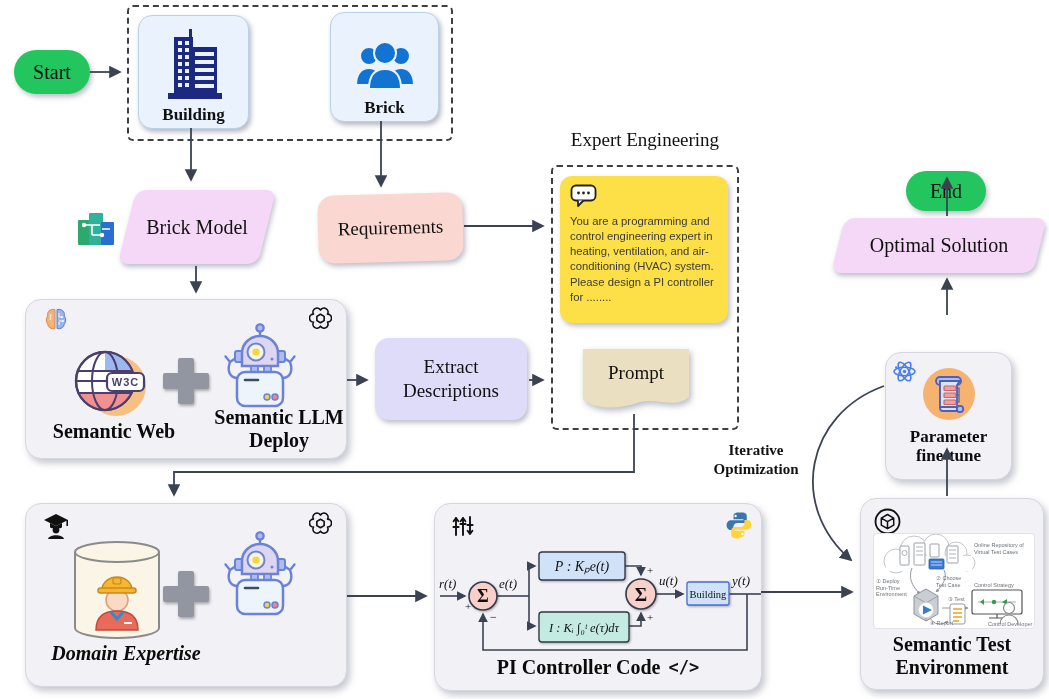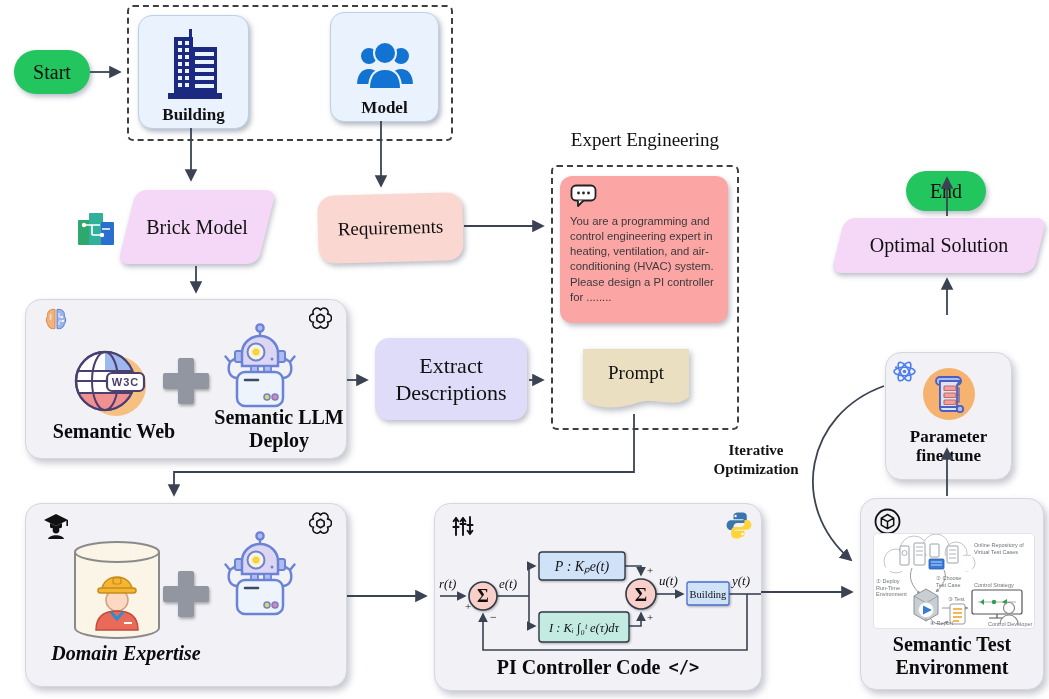--- a/index.html
+++ b/index.html
@@ -101,21 +101,21 @@
     <svg width="66" height="58" viewBox="0 0 66 58" style="margin-bottom:2px;">
       <g fill="#1273d2" stroke="#eaf2fd" stroke-width="2">
         <circle cx="17" cy="17" r="9"></circle>
         <path d="M4 46 c0-12 6-17 13-17 s13 5 13 17 z"></path>
         <circle cx="49" cy="17" r="9"></circle>
         <path d="M36 46 c0-12 6-17 13-17 s13 5 13 17 z"></path>
         <circle cx="33" cy="14" r="11"></circle>
         <path d="M17 50 c0-15 7-20 16-20 s16 5 16 20 z"></path>
       </g>
     </svg>
-    <span class="t">Model</span>
+    <span class="t">Brick</span>
   </div>
 
   <svg class="abs" style="left:74px;top:207px;" width="44" height="42" viewBox="0 0 44 42">
     <rect x="4" y="13" width="13" height="25" rx="1" fill="#2fa86e"></rect>
     <rect x="15" y="6" width="14" height="32" rx="1" fill="#31b09b"></rect>
     <rect x="27" y="15" width="13" height="23" rx="1" fill="#2a6fd0"></rect>
     <g stroke="#ffffff" stroke-width="1.6" fill="none">
       <path d="M10 18 h16 M18 18 v10 M18 28 h10 M28 22 h8"></path>
       <circle cx="10" cy="18" r="1.4" fill="#fff"></circle>
         <circle cx="28" cy="28" r="1.4" fill="#fff"></circle>
@@ -127,21 +127,21 @@
   </div>
 
   <div class="abs cflex shadow" style="left:318px;top:194px;width:145px;height:68px;background:#fbd7d2;border-radius:16px;transform:rotate(-1.5deg);font-size:19px;">
     <span>Requirements</span>
   </div>
 
   <div class="abs" style="left:540px;top:129px;width:210px;text-align:center;font-size:19px;">Expert Engineering</div>
 
   <div class="abs dashed" style="left:551px;top:165px;width:184px;height:261px;"></div>
 
-  <div class="abs shadow" style="left:560px;top:176px;width:168px;height:147px;background:#fca5a5;border-radius:12px;padding:8px 10px;box-sizing:border-box;">
+  <div class="abs shadow" style="left:560px;top:176px;width:168px;height:147px;background:#fde047;border-radius:12px;padding:8px 10px;box-sizing:border-box;">
     <svg width="30" height="25" viewBox="0 0 30 25">
       <rect x="1.5" y="1.5" width="24" height="15" rx="4.5" fill="#fff" stroke="#222" stroke-width="1.8"></rect>
       <path d="M8 16.5 v5.5 l5.5 -5.5" fill="#fff" stroke="#222" stroke-width="1.8" stroke-linejoin="round"></path>
       <circle cx="8.5" cy="9" r="1.4" fill="#222"></circle>
       <circle cx="13.5" cy="9" r="1.4" fill="#222"></circle>
       <circle cx="18.5" cy="9" r="1.4" fill="#222"></circle>
     </svg>
     <div class="msg" style="margin-top:5px;">You are a programming and control engineering expert in heating, ventilation, and air-conditioning (HVAC) system. Please design a PI controller for ........</div>
   </div>
 
@@ -203,21 +203,21 @@
       <rect x="42" y="44" width="7" height="6" fill="#aebcf0" stroke="#6b83d6" stroke-width="1.8"></rect>
       <rect x="15" y="50" width="46" height="34" rx="8" fill="#eef4fc" stroke="#6b83d6" stroke-width="2.5"></rect>
       <line x1="23" y1="58" x2="36" y2="58" stroke="#3c4a66" stroke-width="2.6" stroke-linecap="round"></line>
       <circle cx="45" cy="75" r="3" fill="#f0d54a" stroke="#6b83d6" stroke-width="1.5"></circle>
       <circle cx="53" cy="75" r="3" fill="#ef8098" stroke="#6b83d6" stroke-width="1.5"></circle>
     </svg>
     <div class="abs blabel" style="left:186px;top:106px;width:134px;">Semantic LLM Deploy</div>
   </div>
 
   <div class="abs cflex shadow" style="left:375px;top:338px;width:152px;height:82px;background:#dedcf8;border-radius:14px;">
-    <div style="width:120px;text-align:center;font-size:22px;line-height:1.25;">Extract Descriptions</div>
+    <div style="width:120px;text-align:center;font-size:19px;line-height:1.25;">Extract Descriptions</div>
   </div>
 
   <div class="abs agent" style="left:25px;top:503px;width:320px;height:182px;font-style:italic;">
     <svg class="abs" style="left:16px;top:8px;" width="28" height="28" viewBox="0 0 28 28">
       <g fill="#111">
         <path d="M14 2 L26 8 L14 14 L2 8 Z"></path>
         <path d="M8 11 v4 c0 2 12 2 12 0 v-4 l-6 3 z"></path>
         <circle cx="14" cy="18" r="3.4"></circle>
         <path d="M6 27 c1.5-5 14.5-5 16 0 z"></path>
         <rect x="24.4" y="8" width="1.6" height="6"></rect>

